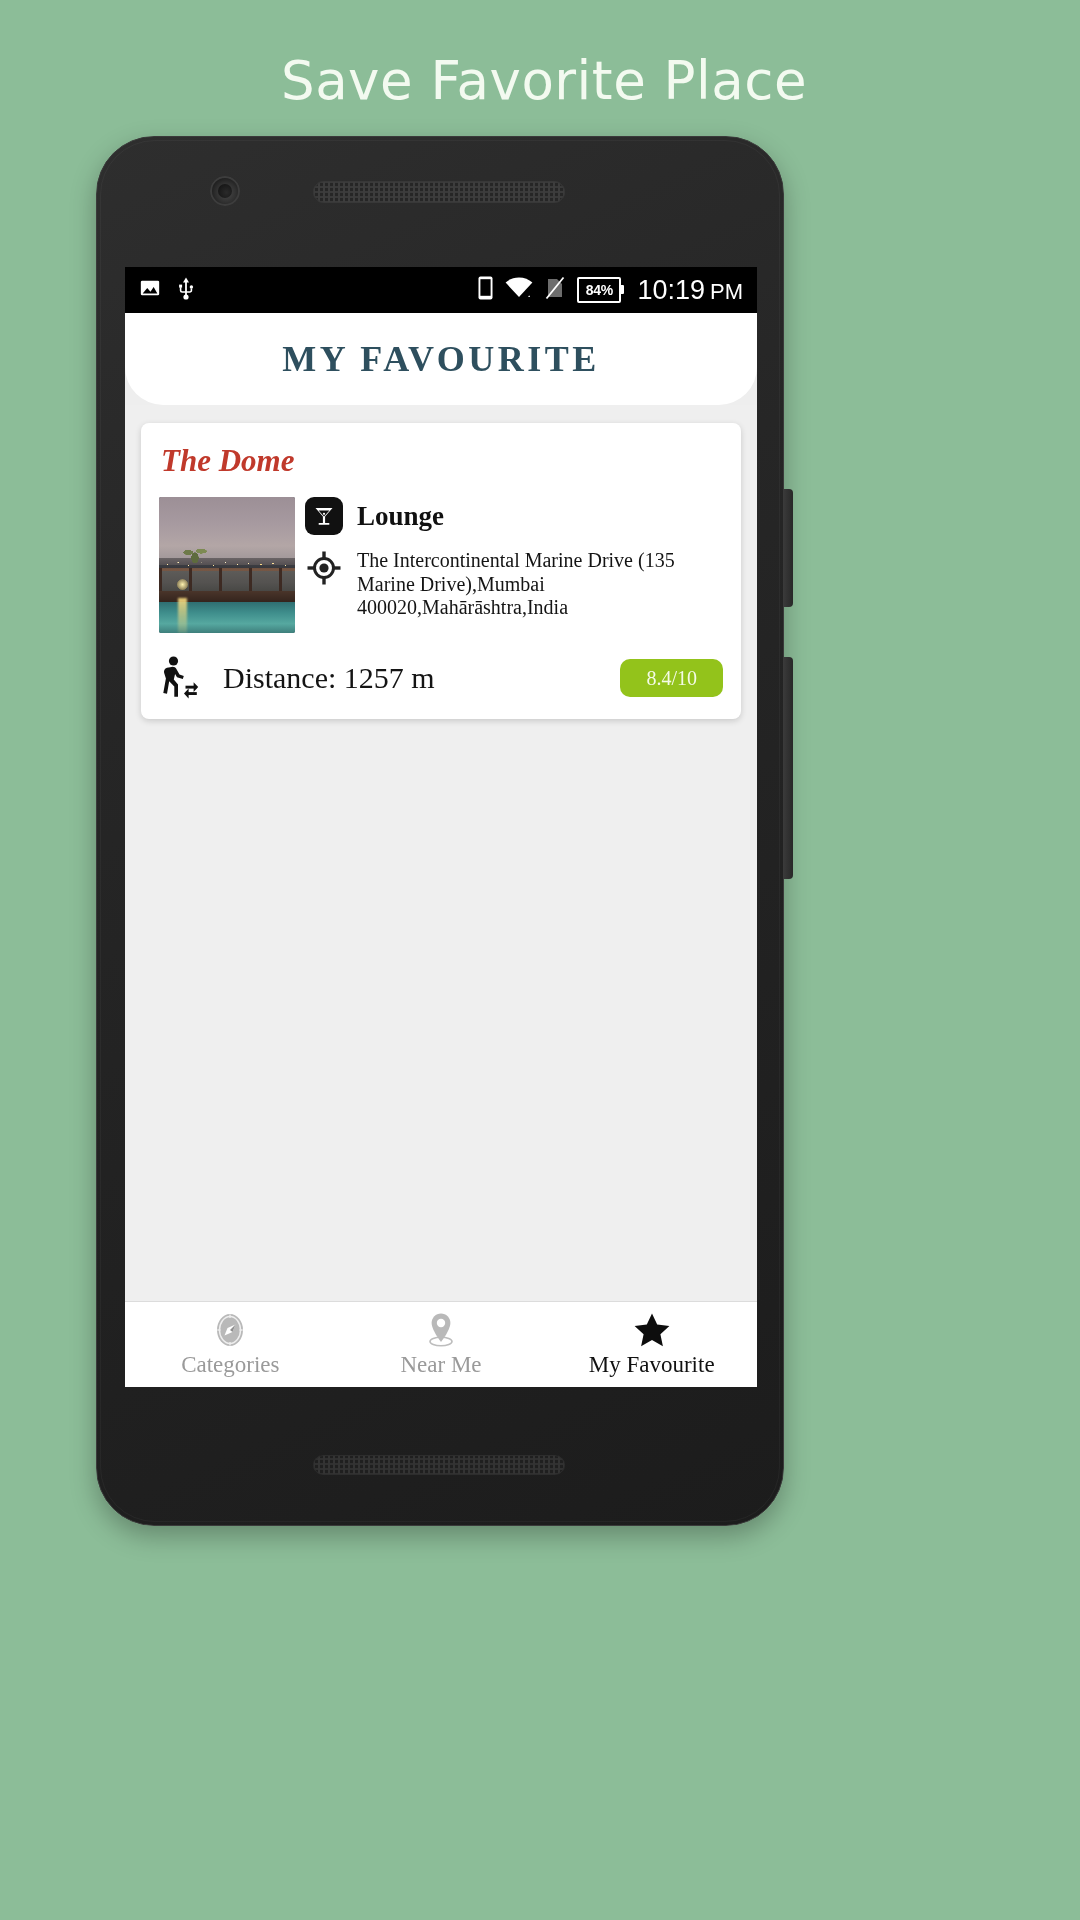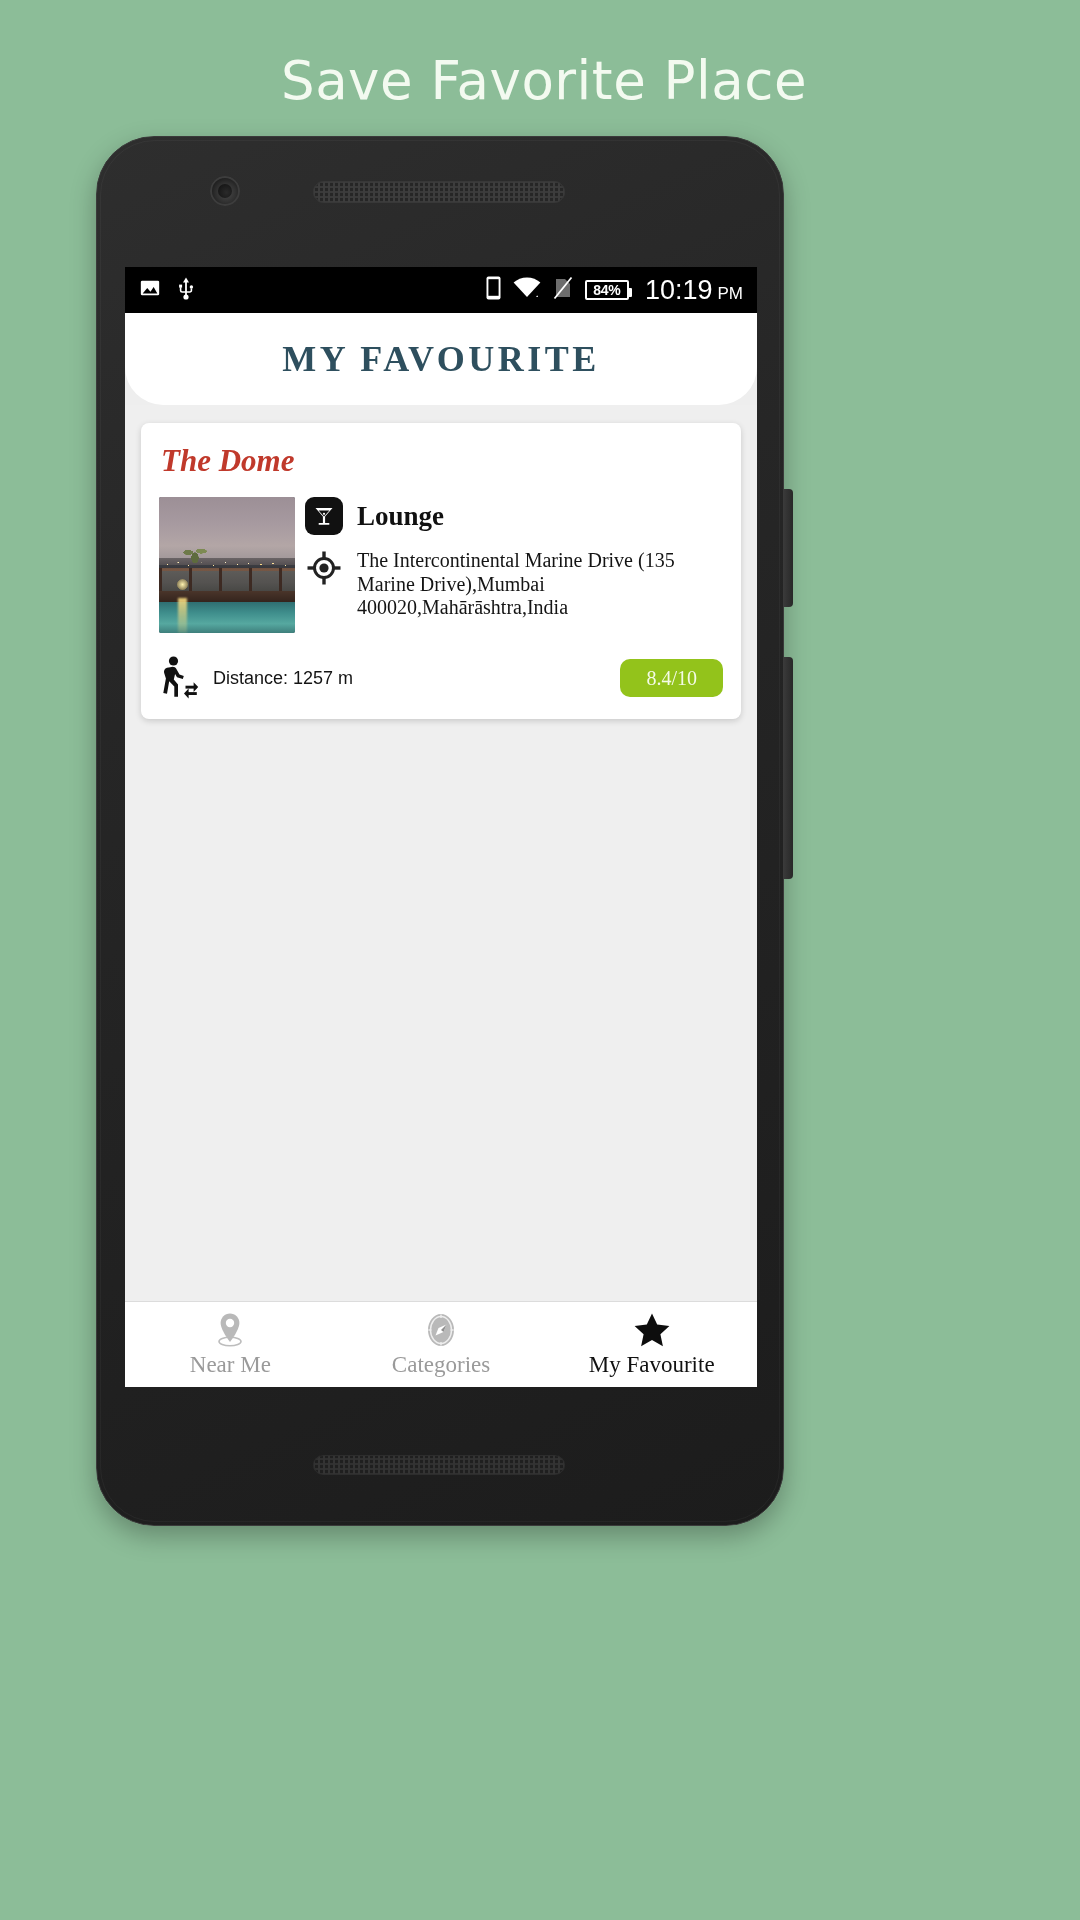--- a/index.html
+++ b/index.html
@@ -108,37 +108,37 @@
     padding: 0 14px;
     color: #fff;
   }
   .status-left { display: flex; align-items: center; gap: 16px; }
   .status-right { margin-left: auto; display: flex; align-items: center; gap: 12px; }
   .sb-icon { display: block; }
   .battery-chip {
     display: inline-flex; align-items: center; justify-content: center;
     border: 2px solid #fff;
     border-radius: 2px;
-    height: 20px; min-width: 44px;
+    height: 26px; min-width: 44px;
     font-size: 14px; font-weight: 700;
     font-family: "Liberation Sans", sans-serif;
     position: relative;
     letter-spacing: -0.3px;
   }
   .battery-chip::after{
     content:""; position:absolute; right:-5px; top:6px;
     width:3px; height:9px; background:#fff; border-radius:0 1px 1px 0;
   }
   .clock {
     font-size: 27px; font-weight: 400;
     font-family: "Liberation Sans", sans-serif;
     display: flex; align-items: baseline; gap: 5px;
     margin-left: 4px;
   }
-  .clock .ampm { font-size: 17px; font-weight: 400; }
+  .clock .ampm { font-size: 22px; font-weight: 400; }
 
   
   .app-header {
     position: relative;
     height: 92px;
     background: #ffffff;
     border-radius: 0 0 38px 38px;
     display: flex;
     align-items: center;
     justify-content: center;
@@ -268,24 +268,24 @@
     word-break: break-word;
   }
 
   .bottom-row {
     display: flex; align-items: center;
     margin-top: 22px;
     gap: 10px;
   }
   .walk-icon { flex: 0 0 auto; width: 44px; height: 46px; display:flex; align-items:center; justify-content:center; }
   .distance-text {
-    font-family: Liberation Sans, sans-serif;
-    font-size: 18px;
+    font-family: Liberation Serif, serif;
+    font-size: 30px;
     color: #141414;
-    margin-left: 0;
+    margin-left: 10px;
   }
   .rating-badge {
     margin-left: auto;
     background: #93c31b;
     color: #f4fbe7;
     border-radius: 10px;
     padding: 9px 26px;
     font-family: "Liberation Serif", serif;
     font-size: 20px;
     line-height: 1;
@@ -439,46 +439,46 @@
           <span class="rating-badge">8.4/10</span>
         </div>
       </div>
 
     </div>
 
     <div class="bottom-nav">
       <div class="nav-item">
         <span class="nav-icon">
           <svg width="36" height="36" viewBox="0 0 36 36">
-            <ellipse cx="18" cy="29.5" rx="11" ry="4.2" fill="none" stroke="#bdbdbd" stroke-width="1.6"></ellipse>
-            <path d="M18 1.5c-5.2 0-9.4 4.2-9.4 9.4 0 7 9.4 19 9.4 19s9.4-12 9.4-19c0-5.2-4.2-9.4-9.4-9.4z" fill="#b9b9b9"></path>
-            <circle cx="18" cy="11" r="4.2" fill="#ffffff"></circle>
-          </svg>
-        </span>
-        <span class="nav-label">Near Me</span>
-      </div>
-
-      <div class="nav-item">
-        <span class="nav-icon">
-          <svg width="36" height="36" viewBox="0 0 36 36">
             <ellipse cx="18" cy="18" rx="13" ry="16" fill="#b9b9b9"></ellipse>
             <ellipse cx="18" cy="18" rx="10.5" ry="13.5" fill="none" stroke="#eeeeee" stroke-width="1.4"></ellipse>
             <path d="M23.5 12.5L15.5 16l-3 7.5 8-3.5z" fill="#ffffff"></path>
             <path d="M23.5 12.5L18 18l2.5 2z" fill="#8f8f8f"></path>
             <g stroke="#eeeeee" stroke-width="1.4">
               <line x1="18" y1="2.6" x2="18" y2="6"></line>
               <line x1="18" y1="30" x2="18" y2="33.4"></line>
               <line x1="5.3" y1="18" x2="8.6" y2="18"></line>
               <line x1="27.4" y1="18" x2="30.7" y2="18"></line>
             </g>
           </svg>
         </span>
         <span class="nav-label">Categories</span>
       </div>
 
+      <div class="nav-item">
+        <span class="nav-icon">
+          <svg width="36" height="36" viewBox="0 0 36 36">
+            <ellipse cx="18" cy="29.5" rx="11" ry="4.2" fill="none" stroke="#bdbdbd" stroke-width="1.6"></ellipse>
+            <path d="M18 1.5c-5.2 0-9.4 4.2-9.4 9.4 0 7 9.4 19 9.4 19s9.4-12 9.4-19c0-5.2-4.2-9.4-9.4-9.4z" fill="#b9b9b9"></path>
+            <circle cx="18" cy="11" r="4.2" fill="#ffffff"></circle>
+          </svg>
+        </span>
+        <span class="nav-label">Near Me</span>
+      </div>
+
       <div class="nav-item active">
         <span class="nav-icon">
           <svg width="38" height="36" viewBox="0 0 38 36">
             <path d="M19 1.5l5.2 11 12.2 1.4-9 8.3 2.5 12-10.9-6.1L8.1 34.2l2.5-12-9-8.3 12.2-1.4z" fill="#0d0d0d"></path>
           </svg>
         </span>
         <span class="nav-label">My Favourite</span>
       </div>
     </div>
 

